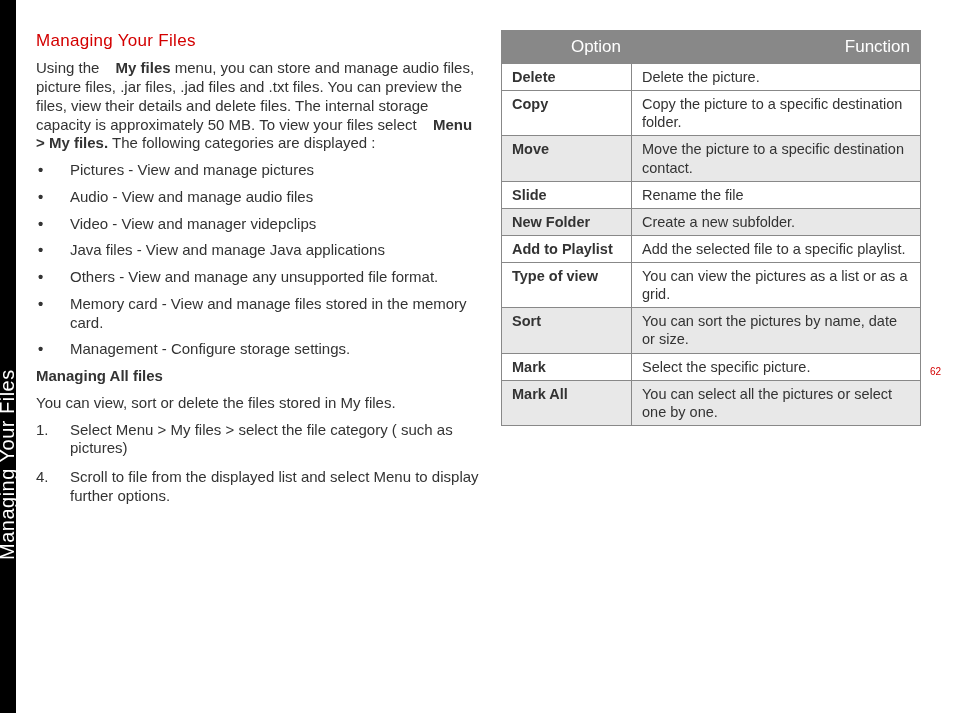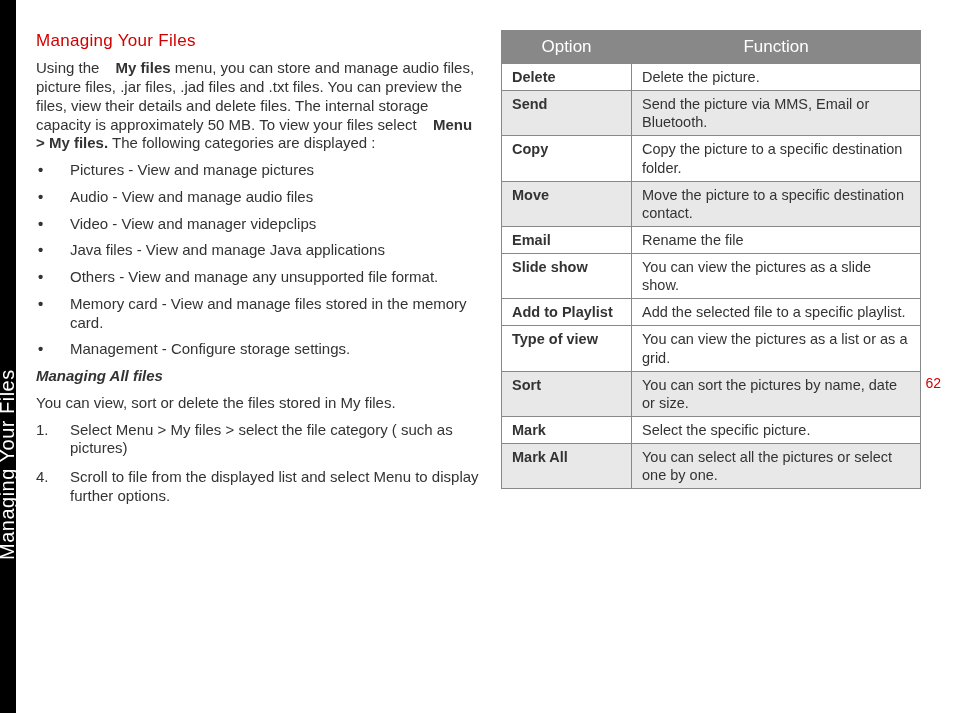--- a/index.html
+++ b/index.html
@@ -59,54 +59,54 @@
     font-stretch: condensed;
     margin-bottom: 8px;
     letter-spacing: 0.3px;
   }
   .para { margin-bottom: 8px; }
   .para .bold { font-weight: 700; padding-left: 12px; }
   ul.bullets { list-style: none; margin: 6px 0 8px 0; }
   ul.bullets li { display: flex; margin-bottom: 8px; }
   ul.bullets li .dot { width: 34px; text-align: left; padding-left: 2px; font-weight: 700; }
   ul.bullets li .txt { flex: 1; }
-  .subhead { font-weight: 700; margin: 6px 0 8px 0; font-style: italic; }
+  .subhead { font-weight: 700; margin: 6px 0 8px 0; }
   ol.steps { list-style: none; margin: 6px 0 8px 0; }
   ol.steps li { display: flex; margin-bottom: 10px; }
   ol.steps li .num { width: 34px; }
   ol.steps li .txt { flex: 1; }
   table.opts {
     width: 100%;
     border-collapse: collapse;
     font-size: 14.5px;
   }
   table.opts th {
     background: #888;
     color: #fff;
-    text-align: center;
+    text-align: right;
     font-weight: 400;
     font-size: 17px;
     padding: 6px 10px;
     border: 1px solid #888;
   }
   table.opts td {
     border: 1px solid #888;
     padding: 4px 10px;
     vertical-align: top;
     line-height: 1.25;
     margin-top: 35px;
   }
   table.opts td.opt { font-weight: 700; width: 130px; background: #fff; }
   table.opts tr.even td.opt, table.opts tr.even td.fn { background: #e8e8e8; }
   .page-no {
     position: absolute;
     right: -20px;
-    top: 345px;
+    top: 336px;
     color: #d30000;
-    font-size: 14px;
+    font-size: 10px;
   }
 </style>
 </head>
 <body>
 
 <div class="sidebar">
   <div class="sidebar-text">Managing Your Files</div>
 </div>
 
 <div class="content">
@@ -169,39 +169,35 @@
         <tr>
           <th>Option</th>
           <th>Function</th>
         </tr>
       </thead>
       <tbody id="tbody">
           <tr class="odd">
             <td class="opt">Delete</td>
             <td class="fn">Delete the picture.</td>
           </tr>
-          <tr class="even">
-            <td class="opt">Send</td>
-            <td class="fn">Send the picture via MMS, Email or Bluetooth.</td>
-          </tr>
           <tr class="odd">
             <td class="opt">Copy</td>
             <td class="fn">Copy the picture to a specific destination folder.</td>
           </tr>
           <tr class="even">
             <td class="opt">Move</td>
             <td class="fn">Move the picture to a specific destination contact.</td>
           </tr>
           <tr class="odd">
-            <td class="opt">Email</td>
+            <td class="opt">Slide</td>
             <td class="fn">Rename the file</td>
           </tr>
-          <tr class="odd">
-            <td class="opt">Slide show</td>
-            <td class="fn">You can view the pictures as a slide show.</td>
+          <tr class="even">
+            <td class="opt">New Folder</td>
+            <td class="fn">Create a new subfolder.</td>
           </tr>
           <tr class="odd">
             <td class="opt">Add to Playlist</td>
             <td class="fn">Add the selected file to a specific playlist.</td>
           </tr>
           <tr class="odd">
             <td class="opt">Type of view</td>
             <td class="fn">You can view the pictures as a list or as a grid.</td>
           </tr>
           <tr class="even">

